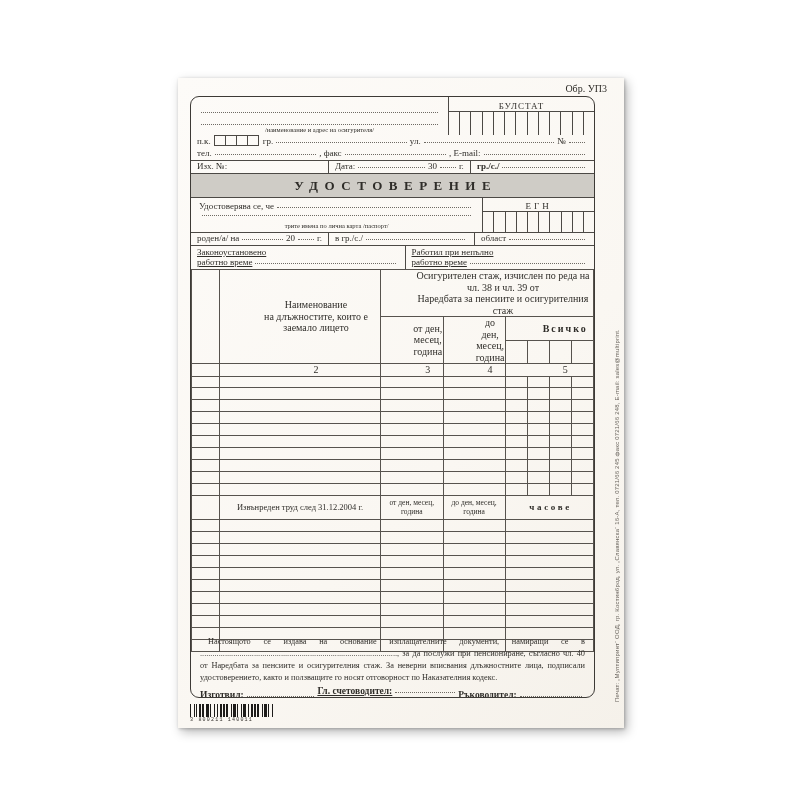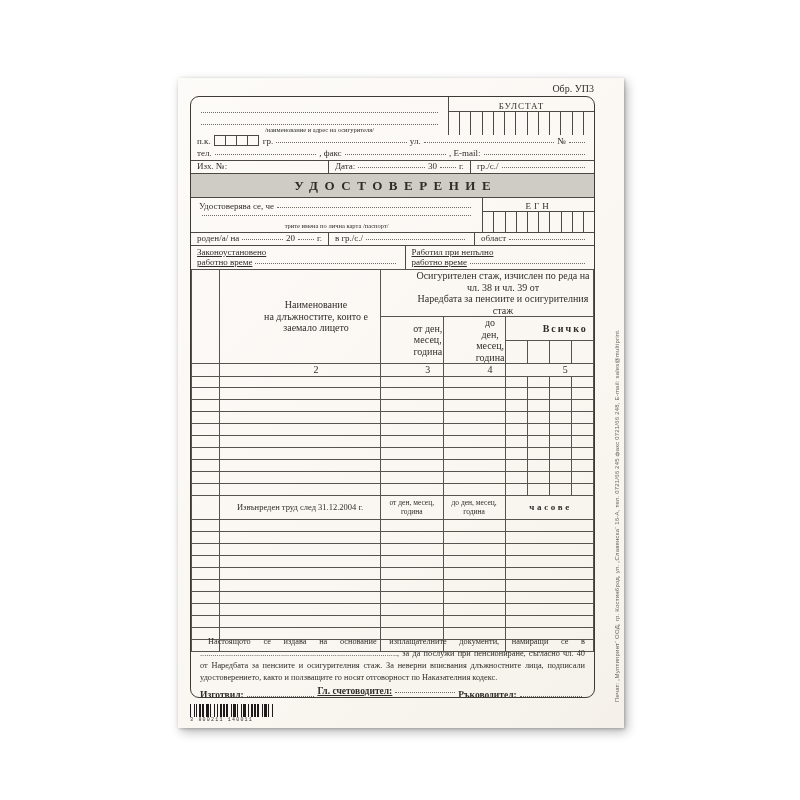--- a/index.html
+++ b/index.html
@@ -6,21 +6,21 @@
   body{
     width:800px;height:800px;position:relative;background:#ffffff;
     font-family:"Liberation Serif","DejaVu Serif",serif;color:#2f2d29;
     overflow:hidden;
   }
   .paper{
     position:absolute;left:178px;top:78px;width:446px;height:650px;
     background:linear-gradient(135deg,#fdfbf8 0%,#faf7f2 60%,#f5f1ea 100%);
     box-shadow:3px 4px 10px rgba(0,0,0,.28),1px 1px 3px rgba(0,0,0,.22);
   }
-  .form-code{position:absolute;top:5px;right:30px;font-size:10px;}
+  .form-code{position:absolute;top:5px;right:17px;font-size:10px;}
   .form-box{
     position:absolute;left:12px;top:18px;right:29px;bottom:30px;
     border:1.4px solid #3d3a36;border-radius:9px;
     display:flex;flex-direction:column;overflow:hidden;background:transparent;
   }
   .hline{border-top:1px solid #4c4945;}
   
   .frow{display:flex;align-items:flex-end;}
   .lbl{white-space:nowrap;padding-bottom:2px;}
   .dt{flex:1 1 auto;border-bottom:1px dotted #6f6b64;margin:0 3px 5px 3px;min-width:8px;height:1px;}
@@ -42,21 +42,21 @@
 
   .rowB{height:18px;display:flex;align-items:flex-end;padding:0 6px;font-size:9px;}
   .pkboxes{display:flex;height:11px;margin:0 4px 2px;}
   .pkboxes span{width:10px;border:1px solid #4c4945;margin-left:-1px;background:transparent;}
   .rowC{height:17px;display:flex;align-items:flex-end;padding:0 6px;font-size:9px;}
 
   .rowD{height:22px;display:flex;font-size:9px;}
   .rowD>div{display:flex;align-items:flex-end;padding:0 6px;}
   .rowD .c1{flex:0 0 31%;font-family:Liberation Serif, serif;}
   .rowD .c2{flex:0 0 32%;border-left:1px solid #4c4945;}
-  .rowD .c3{flex:1;border-left:1px solid #4c4945;}
+  .rowD .c3{flex:1;border-left:1px solid #4c4945;font-weight:bold;}
 
   .title-band{
     height:23px;line-height:23px;text-align:center;background:#cfccc6;
     font-weight:bold;font-size:13px;letter-spacing:.5em;text-indent:.5em;
   }
 
   .cert{height:43px;display:flex;}
   .cert-left{flex:1 1 72.5%;display:flex;flex-direction:column;padding:3px 8px 0;font-size:9px;}
   .cert-left .l2{margin-top:1px;}
   .names-caption{font-size:6.5px;text-align:center;height:9px;line-height:9px;}

